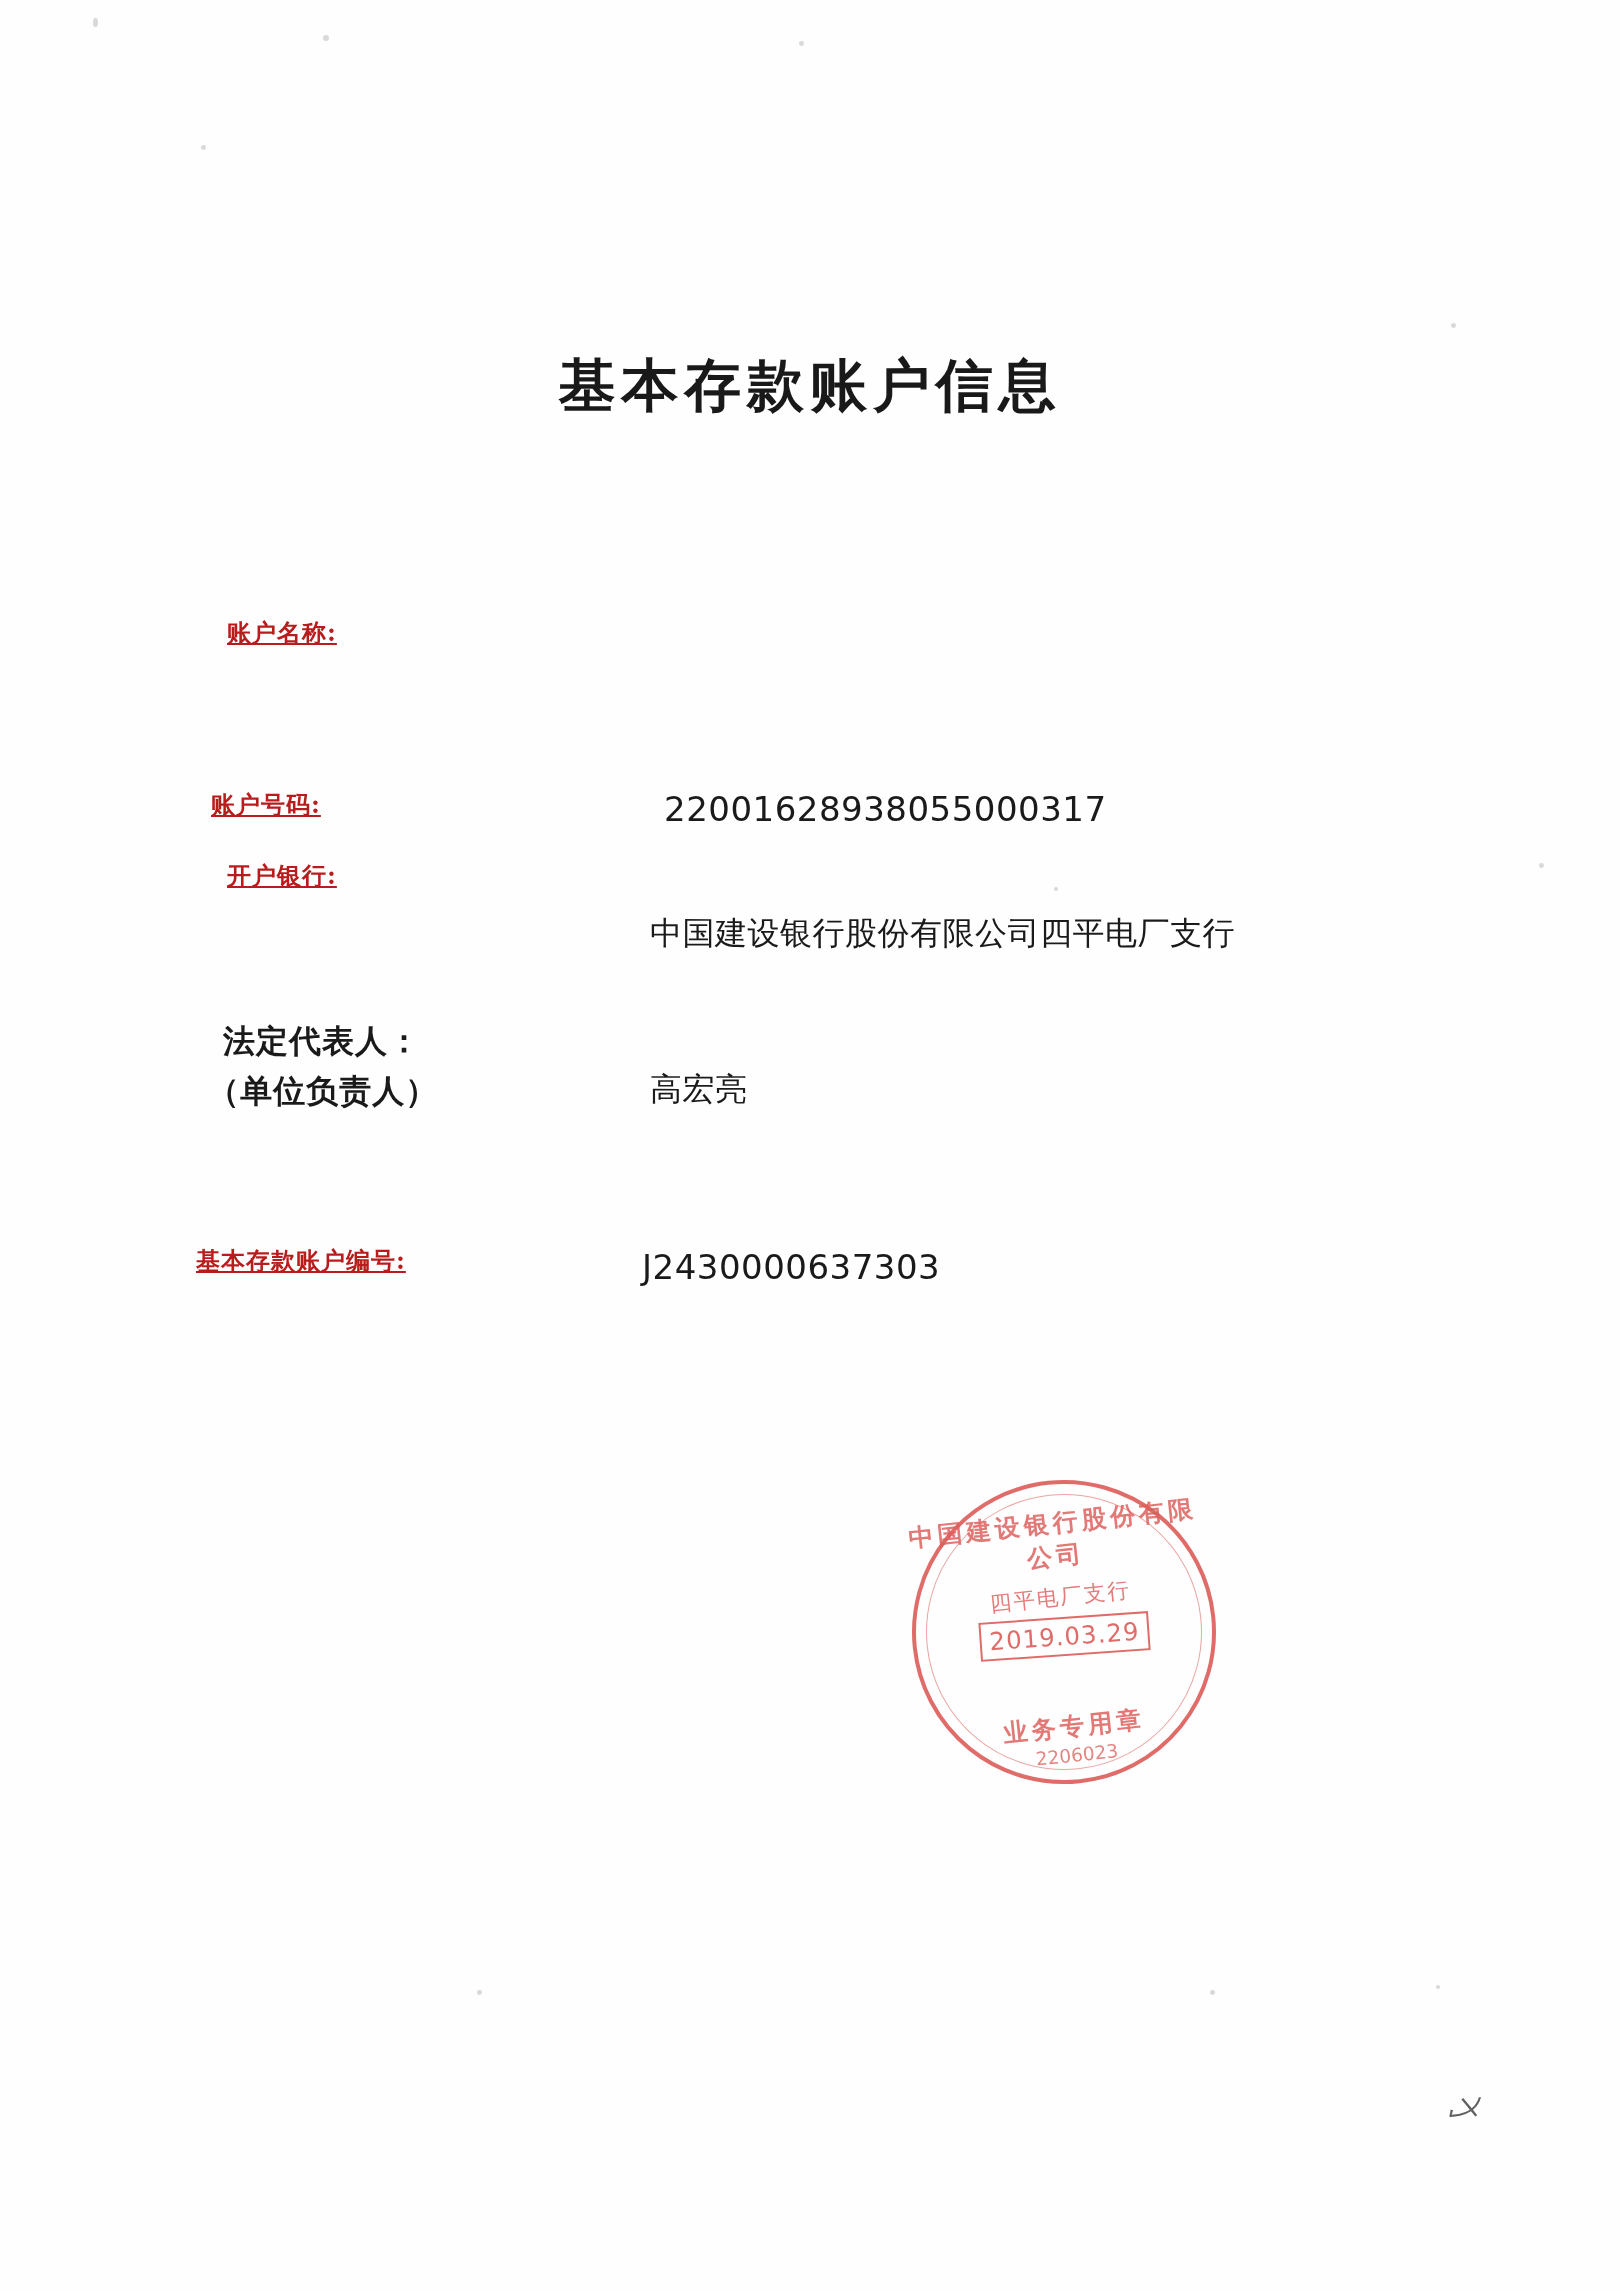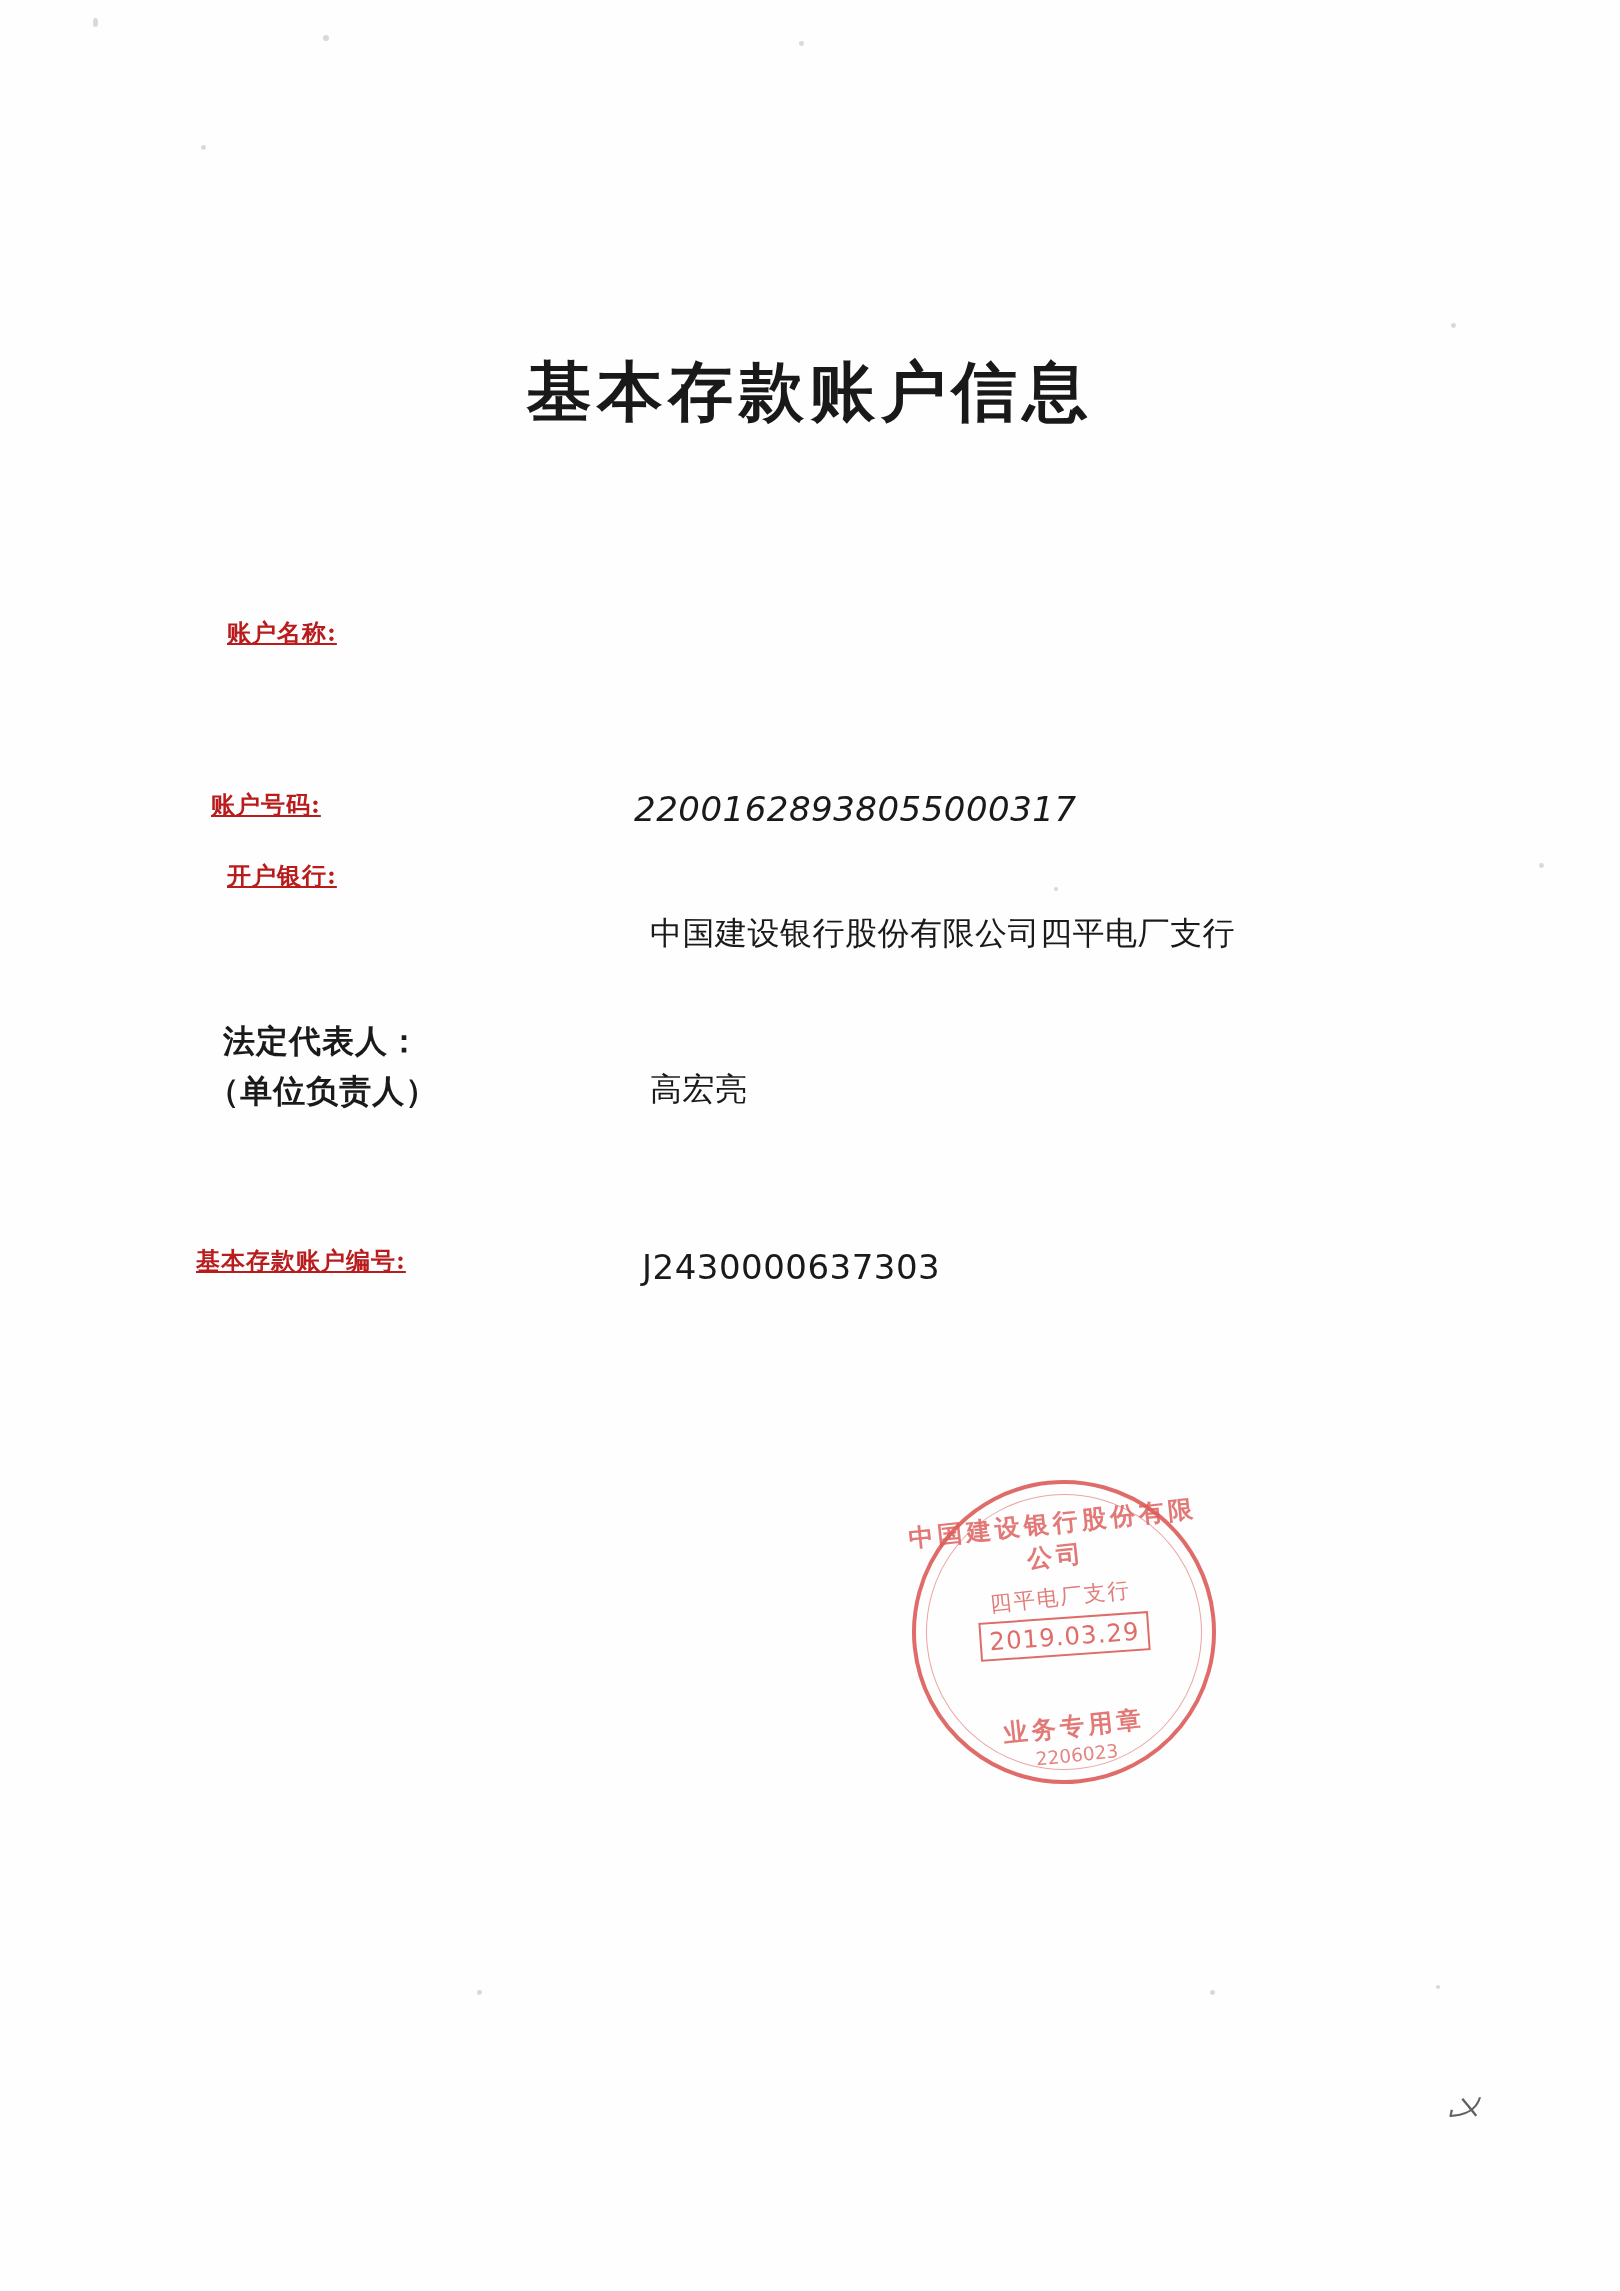--- a/index.html
+++ b/index.html
@@ -25,21 +25,21 @@
     opacity: .55;
   }
   .doc-title {
     position: absolute;
     left: 0;
     right: 0;
     top: 348px;
     text-align: center;
     font-family: "DejaVu Serif", serif;
     font-weight: 700;
-    font-size: 65px;
+    font-size: 57px;
     letter-spacing: 5.9px;
     color: #191919;
   }
   .row {
     position: absolute;
     display: flex;
     align-items: baseline;
   }
   .label {
     font-family: "DejaVu Serif", serif;
@@ -63,21 +63,21 @@
     letter-spacing: 0.5px;
   }
 
   
   #row-name       { left: 227px; top: 617px; }
   #row-number     { left: 211px; top: 789px; }
   #row-bank       { left: 227px; top: 860px; }
   #row-basic-no   { left: 196px; top: 1245px; justify-content: center; }
 
   .val-col-name     { position: absolute; left: 655px; top: 616px; }
-  .val-col-number   { position: absolute; left: 634px; top: 789px; font-style: italic; }
+  .val-col-number   { position: absolute; left: 664px; top: 789px; }
   .val-col-bank     { position: absolute; left: 650px; top: 912px; }
   .val-col-legal    { position: absolute; left: 650px; top: 1068px; }
   .val-col-basicno  { position: absolute; left: 642px; top: 1247px; }
 
   .legal-label {
     position: absolute;
     left: 223px;
     top: 1019px;
     font-family: Liberation Mono, monospace;
     font-weight: 700;

